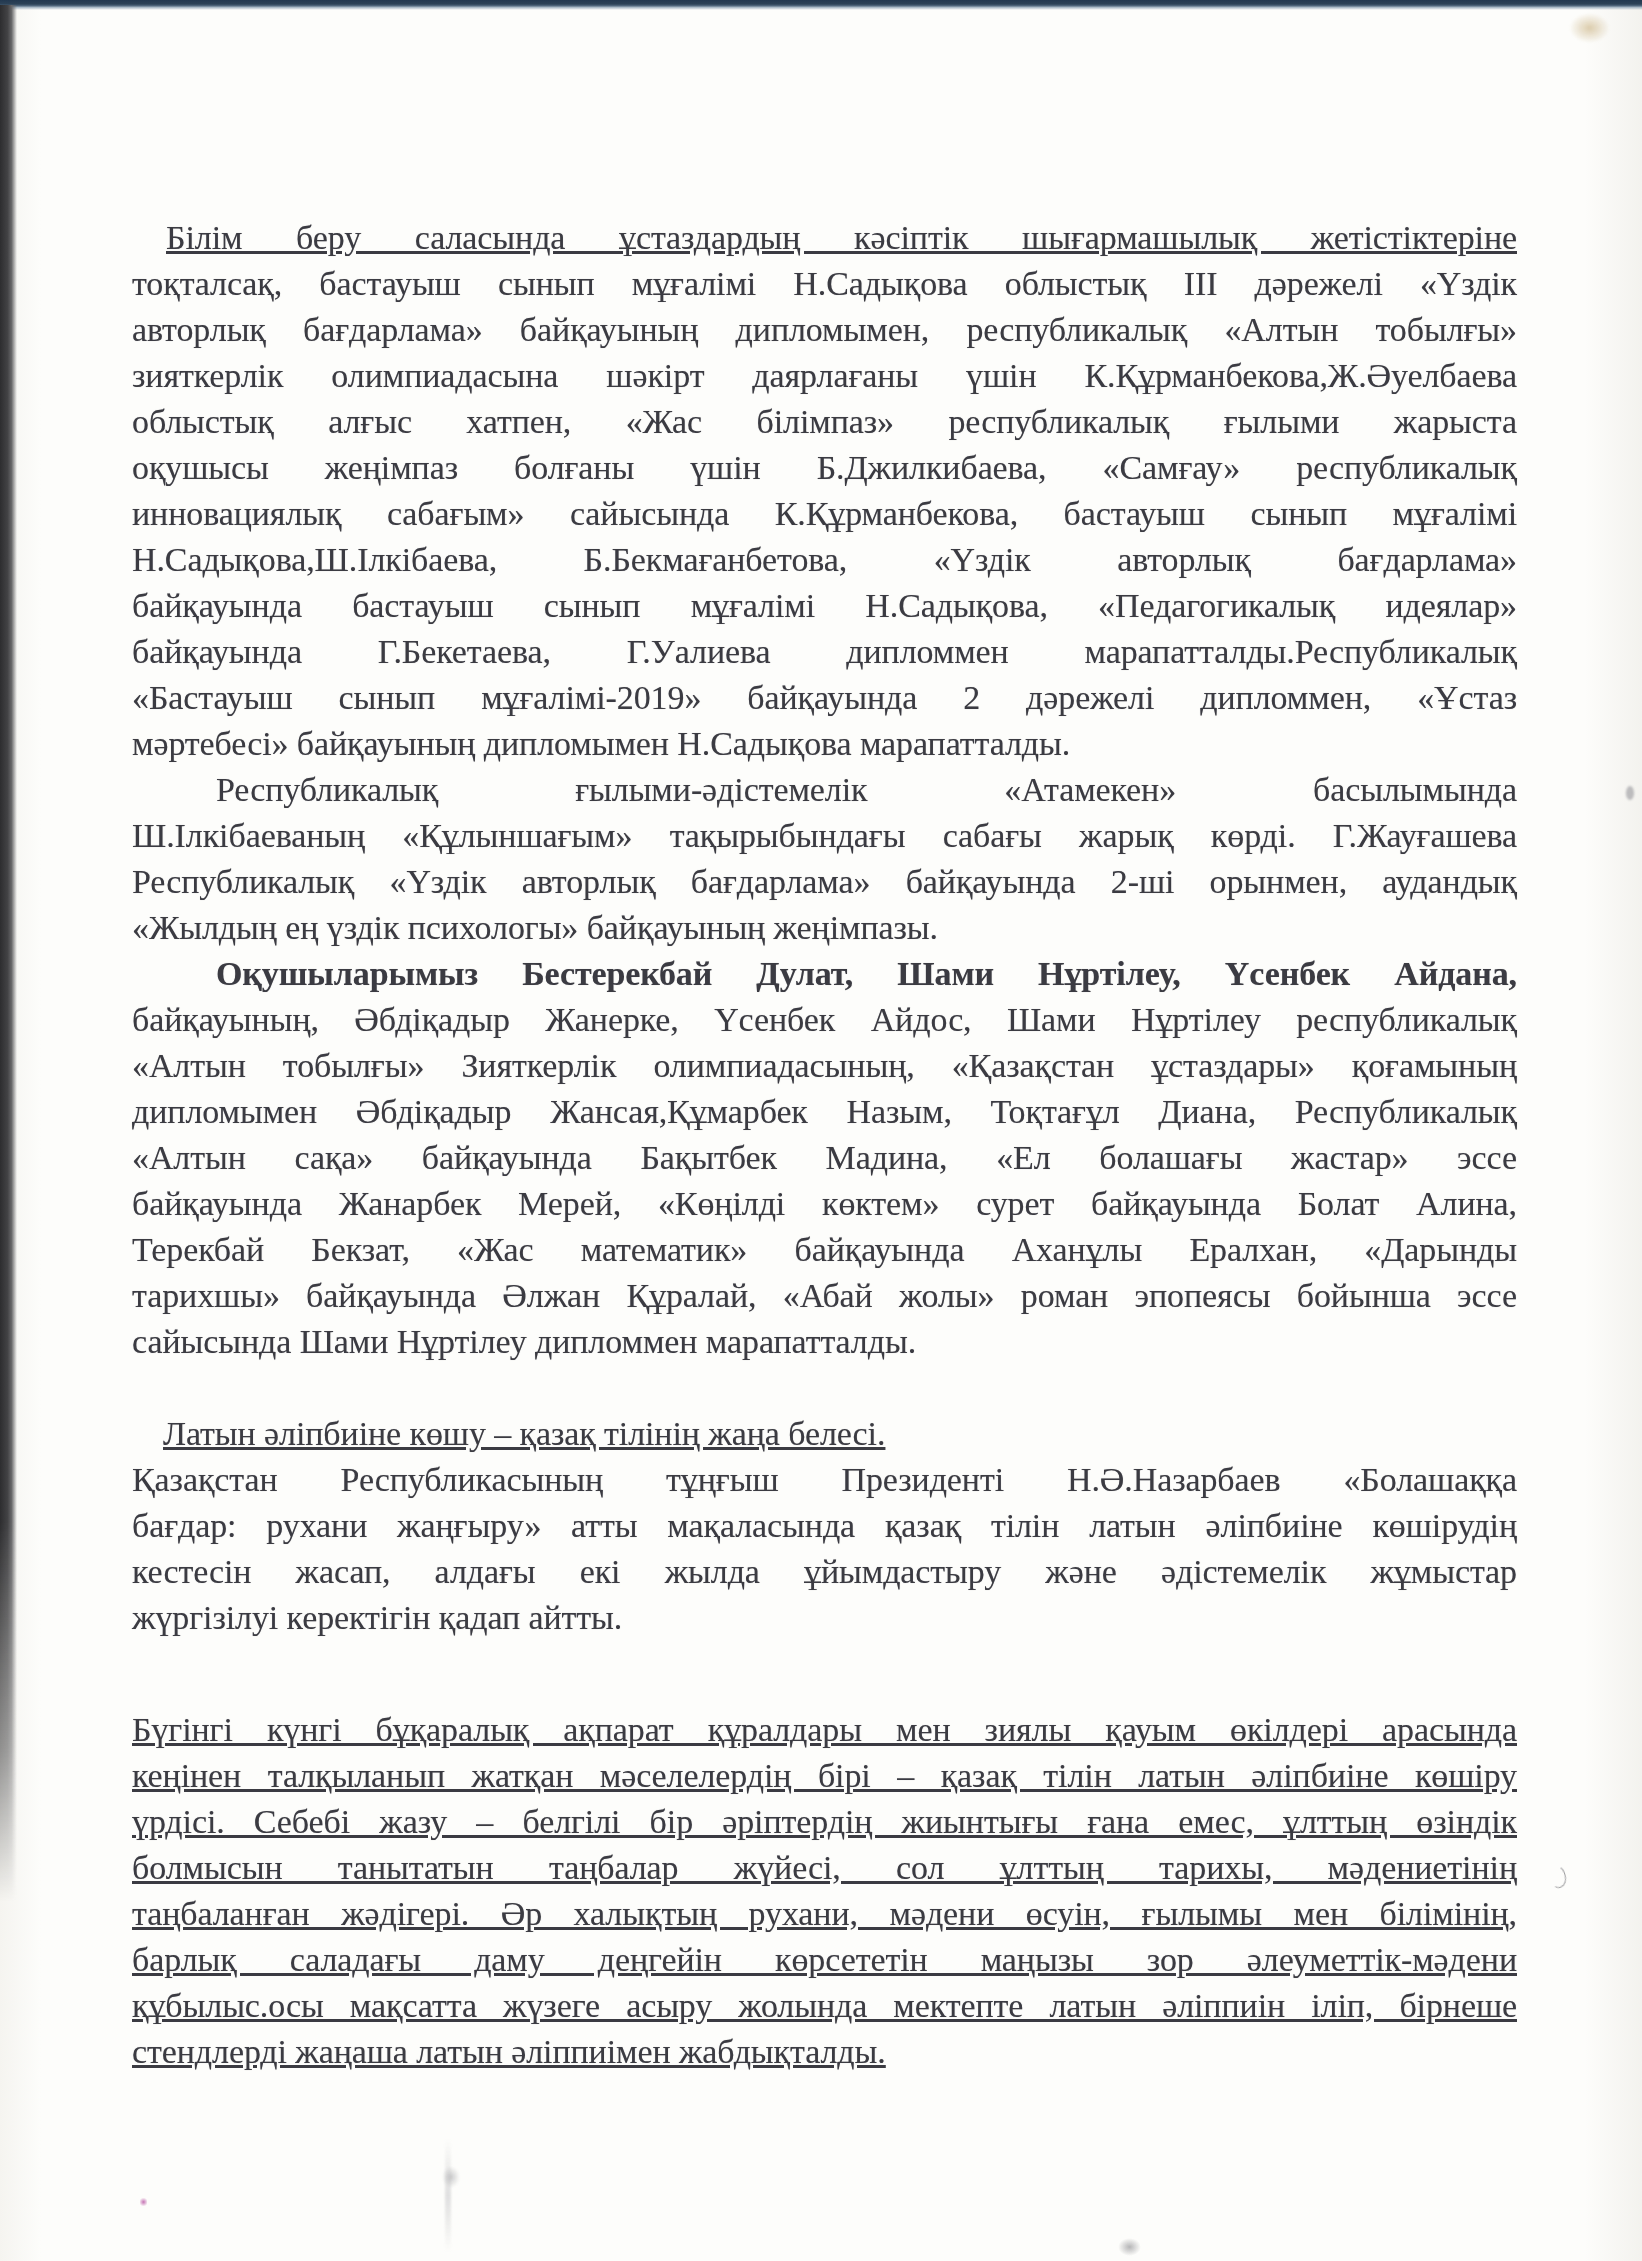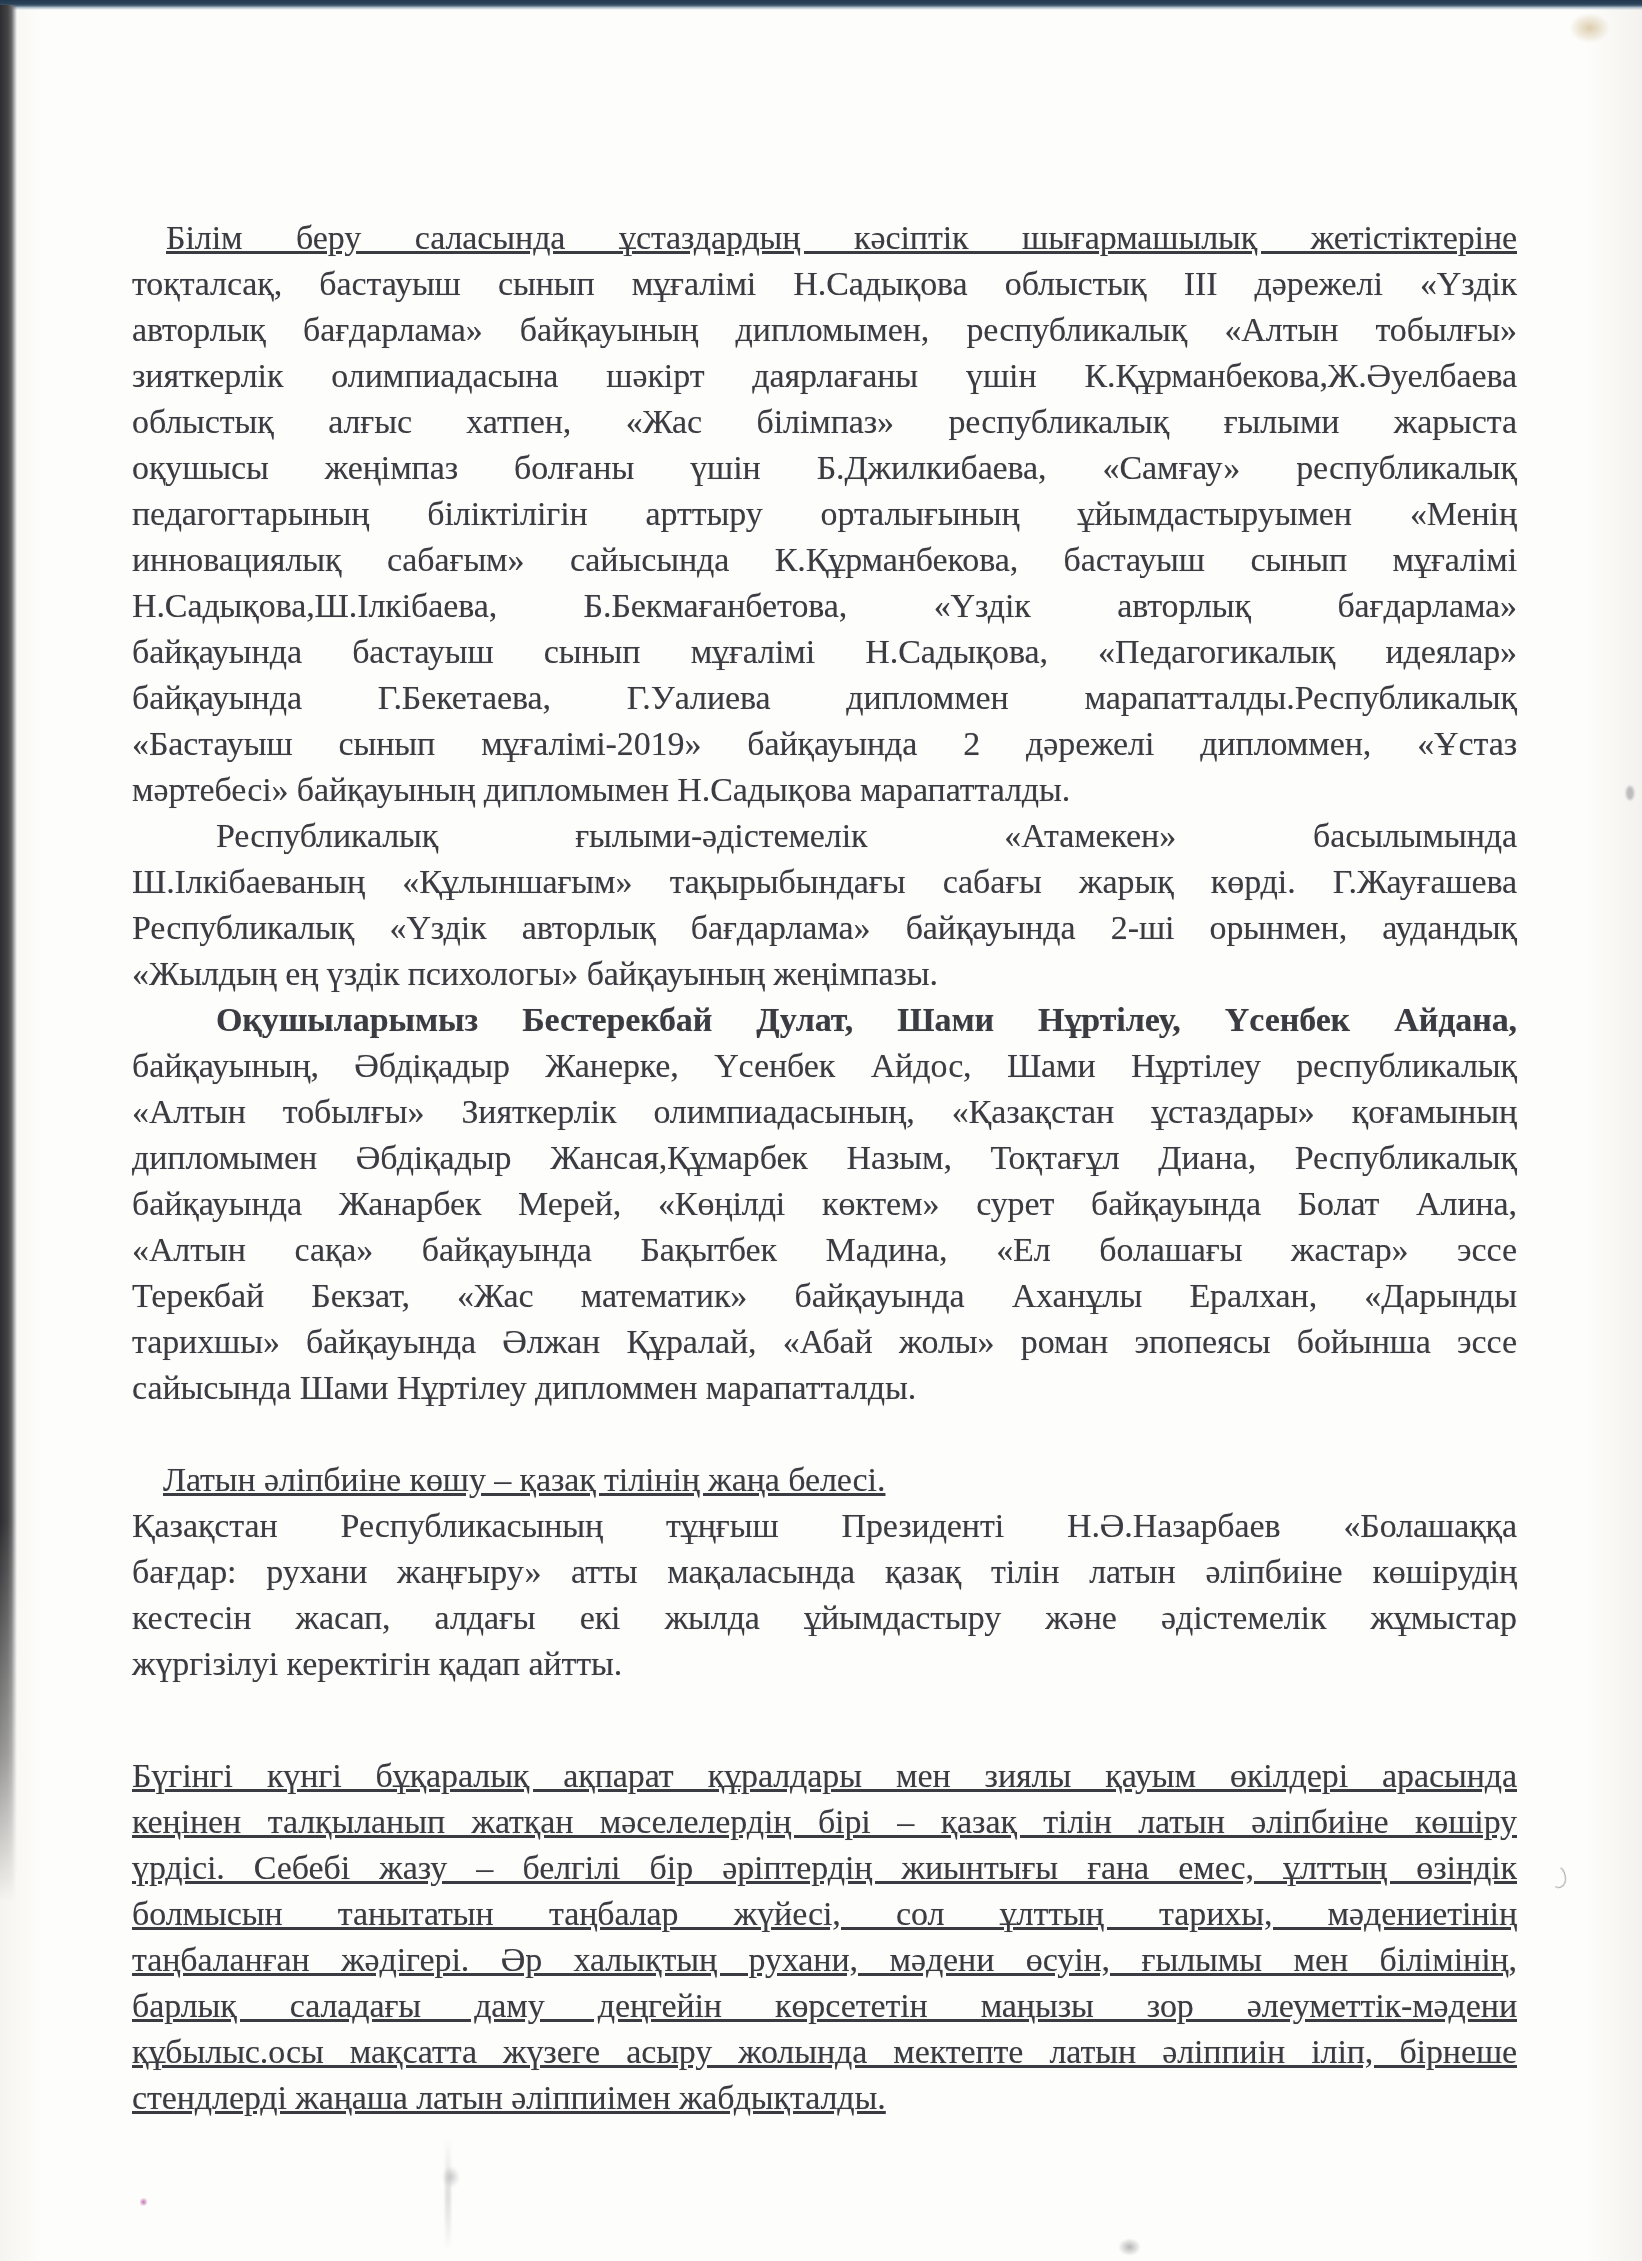--- a/index.html
+++ b/index.html
@@ -74,41 +74,40 @@
 <div class="smudge mark-right"></div>
 
 <div class="text-block">
     <div class="para">
       <div class="line just" style="text-indent: 34px; text-decoration: underline;">Білім беру саласында ұстаздардың кәсіптік шығармашылық жетістіктеріне</div>
       <div class="line just">тоқталсақ, бастауыш сынып мұғалімі Н.Садықова облыстық ІІІ дәрежелі «Үздік</div>
       <div class="line just">авторлық бағдарлама» байқауының дипломымен, республикалық «Алтын тобылғы»</div>
       <div class="line just">зияткерлік олимпиадасына шәкірт даярлағаны үшін К.Құрманбекова,Ж.Әуелбаева</div>
       <div class="line just">облыстық алғыс хатпен, «Жас білімпаз» республикалық ғылыми жарыста</div>
       <div class="line just">оқушысы жеңімпаз болғаны үшін Б.Джилкибаева, «Самғау» республикалық</div>
-      <div class="line just">педагогтарының біліктілігін арттыру орталығының ұйымдастыруымен «Менің</div>
       <div class="line just">инновациялық сабағым» сайысында К.Құрманбекова, бастауыш сынып мұғалімі</div>
       <div class="line just">Н.Садықова,Ш.Ілкібаева, Б.Бекмағанбетова, «Үздік авторлық бағдарлама»</div>
       <div class="line just">байқауында бастауыш сынып мұғалімі Н.Садықова, «Педагогикалық идеялар»</div>
       <div class="line just">байқауында Г.Бекетаева, Г.Уалиева дипломмен марапатталды.Республикалық</div>
       <div class="line just">«Бастауыш сынып мұғалімі-2019» байқауында 2 дәрежелі дипломмен, «Ұстаз</div>
       <div class="line">мәртебесі» байқауының дипломымен Н.Садықова марапатталды.</div>
     </div>
     <div class="para">
       <div class="line just" style="text-indent: 84px;">Республикалық ғылыми-әдістемелік «Атамекен» басылымында</div>
       <div class="line just">Ш.Ілкібаеваның «Құлыншағым» тақырыбындағы сабағы жарық көрді. Г.Жауғашева</div>
       <div class="line just">Республикалық «Үздік авторлық бағдарлама» байқауында 2-ші орынмен, аудандық</div>
       <div class="line">«Жылдың ең үздік психологы» байқауының жеңімпазы.</div>
     </div>
     <div class="para">
       <div class="line just" style="text-indent: 84px; font-weight: bold;">Оқушыларымыз Бестерекбай Дулат, Шами Нұртілеу, Үсенбек Айдана,</div>
       <div class="line just">байқауының, Әбдіқадыр Жанерке, Үсенбек Айдос, Шами Нұртілеу республикалық</div>
       <div class="line just">«Алтын тобылғы» Зияткерлік олимпиадасының, «Қазақстан ұстаздары» қоғамының</div>
       <div class="line just">дипломымен Әбдіқадыр Жансая,Құмарбек Назым, Тоқтағұл Диана, Республикалық</div>
+      <div class="line just">«Алтын сақа» байқауында Бақытбек Мадина, «Ел болашағы жастар» эссе</div>
       <div class="line just">байқауында Жанарбек Мерей, «Көңілді көктем» сурет байқауында Болат Алина,</div>
-      <div class="line just">«Алтын сақа» байқауында Бақытбек Мадина, «Ел болашағы жастар» эссе</div>
       <div class="line just">Терекбай Бекзат, «Жас математик» байқауында Аханұлы Ералхан, «Дарынды</div>
       <div class="line just">тарихшы» байқауында Әлжан Құралай, «Абай жолы» роман эпопеясы бойынша эссе</div>
       <div class="line">сайысында Шами Нұртілеу дипломмен марапатталды.</div>
     </div>
     <div class="para sp" style="margin-top: 46px;">
       <div class="line" style="text-indent: 31px;">Латын әліпбиіне көшу – қазақ тілінің жаңа белесі.</div>
     </div>
     <div class="para">
       <div class="line just">Қазақстан Республикасының тұңғыш Президенті Н.Ә.Назарбаев «Болашаққа</div>
       <div class="line just">бағдар: рухани жаңғыру» атты мақаласында қазақ тілін латын әліпбиіне көшірудің</div>

